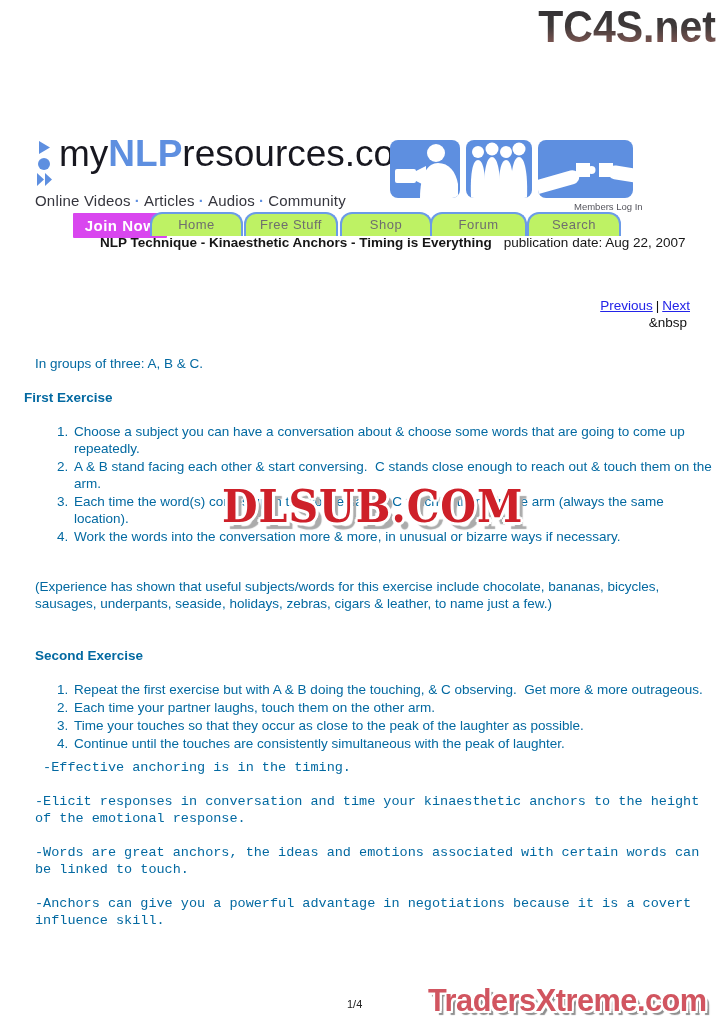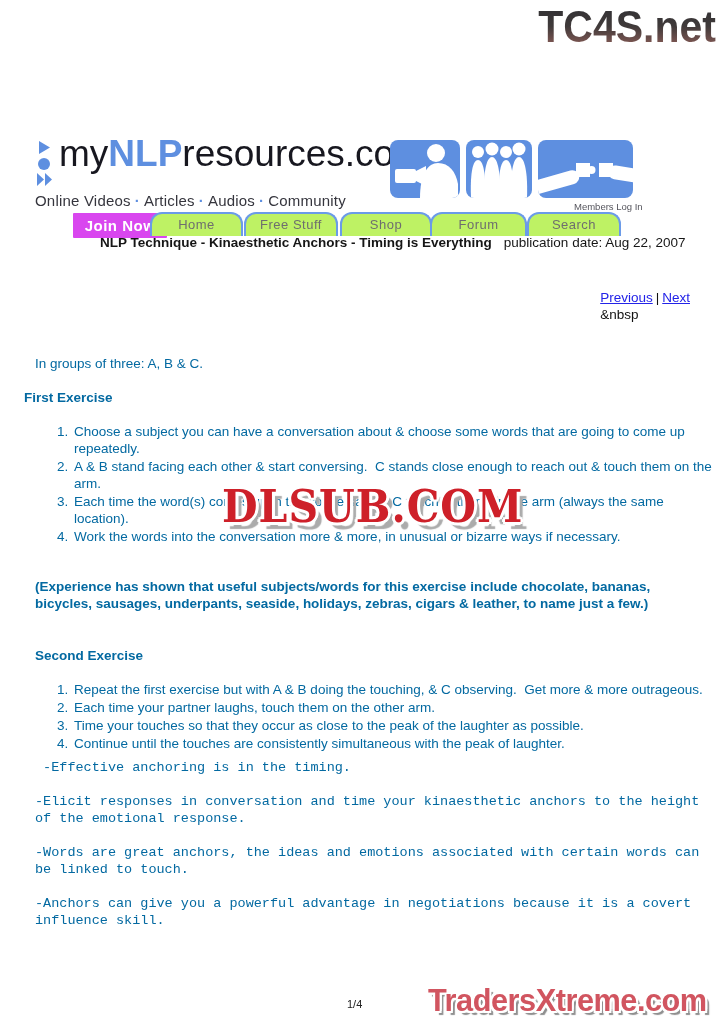--- a/index.html
+++ b/index.html
@@ -39,35 +39,35 @@
        text-align:center;line-height:22px;letter-spacing:.5px;box-sizing:border-box;cursor:pointer;}
   .tab.home{left:150px;width:93px;} .tab.free{left:244px;width:94px;}
   .tab.shop{left:340px;width:92px;} .tab.forum{left:430px;width:97px;}
   .tab.search{left:527px;width:94px;}
 
   .title-row{position:absolute;top:235px;left:93px;font-size:13.5px;white-space:nowrap;padding-left:7px;}
   .title{font-weight:700;}
   .pubdate{font-weight:400;margin-left:12px;}
 
   
-  .pager{position:absolute;top:290px;right:34px;text-align:left;font-size:13.5px;line-height:16px;}
+  .pager{position:absolute;top:298px;right:34px;text-align:right;font-size:13.5px;line-height:16px;}
   .pager a{color:var(--link-blue);text-decoration:underline;cursor:pointer;}
   .pager .psep{color:#111;padding:0 3px;}
   .nbsp-line{margin-top:1px;margin-right:3px;color:#111;}
 
   
   .bodytext{font-size:13.5px;line-height:17px;color:#0369a1;}
   .intro{position:absolute;top:355px;left:35px;}
   .h-first{position:absolute;top:389px;left:24px;font-weight:700;}
   .h-second{position:absolute;top:647px;left:35px;font-weight:700;}
   .steps{position:absolute;left:35px;width:650px;margin:0;padding-left:37px;}
   .steps.one{top:423px;} .steps.two{top:681px;}
   .steps li{margin-bottom:1px;padding-left:2px;}
   .steps li span{white-space:pre-wrap;}
-  .exp{position:absolute;top:578px;left:35px;width:650px;font-weight:bold;}
+  .exp{position:absolute;top:578px;left:35px;width:650px;}
   .notes{position:absolute;top:759px;left:35px;width:684px;font-family:Liberation Mono, monospace;}
   .notes p{margin:0 0 17px 0;white-space:pre-wrap;}
 
   
   .dlsub{position:absolute;top:481px;left:222px;font-family:"DejaVu Serif",serif;
          font-weight:700;font-size:41px;letter-spacing:1px;color:var(--watermark-red);
          transform:scaleY(1.08);transform-origin:top left;
          text-shadow:-3px 0 0 #fff,3px 0 0 #fff,0 -3px 0 #fff,0 3px 0 #fff,
                      -2px -2px 0 #fff,2px -2px 0 #fff,-2px 2px 0 #fff,2px 2px 0 #fff,
                      6px 6px 1px #ababab;}

